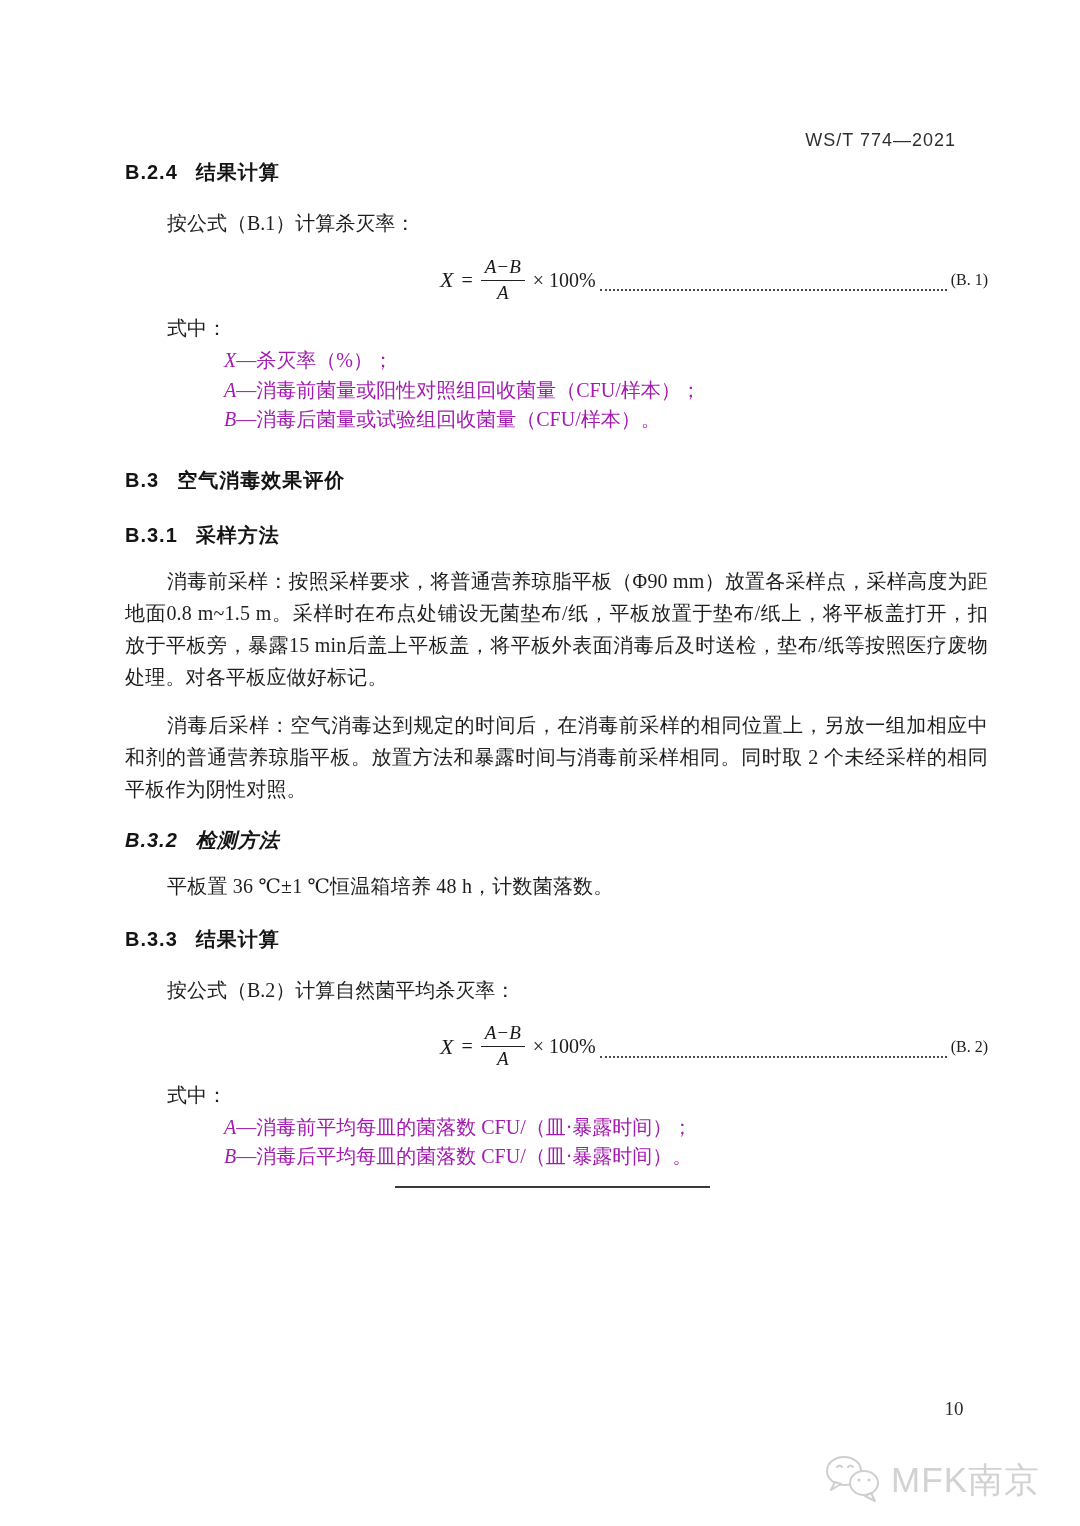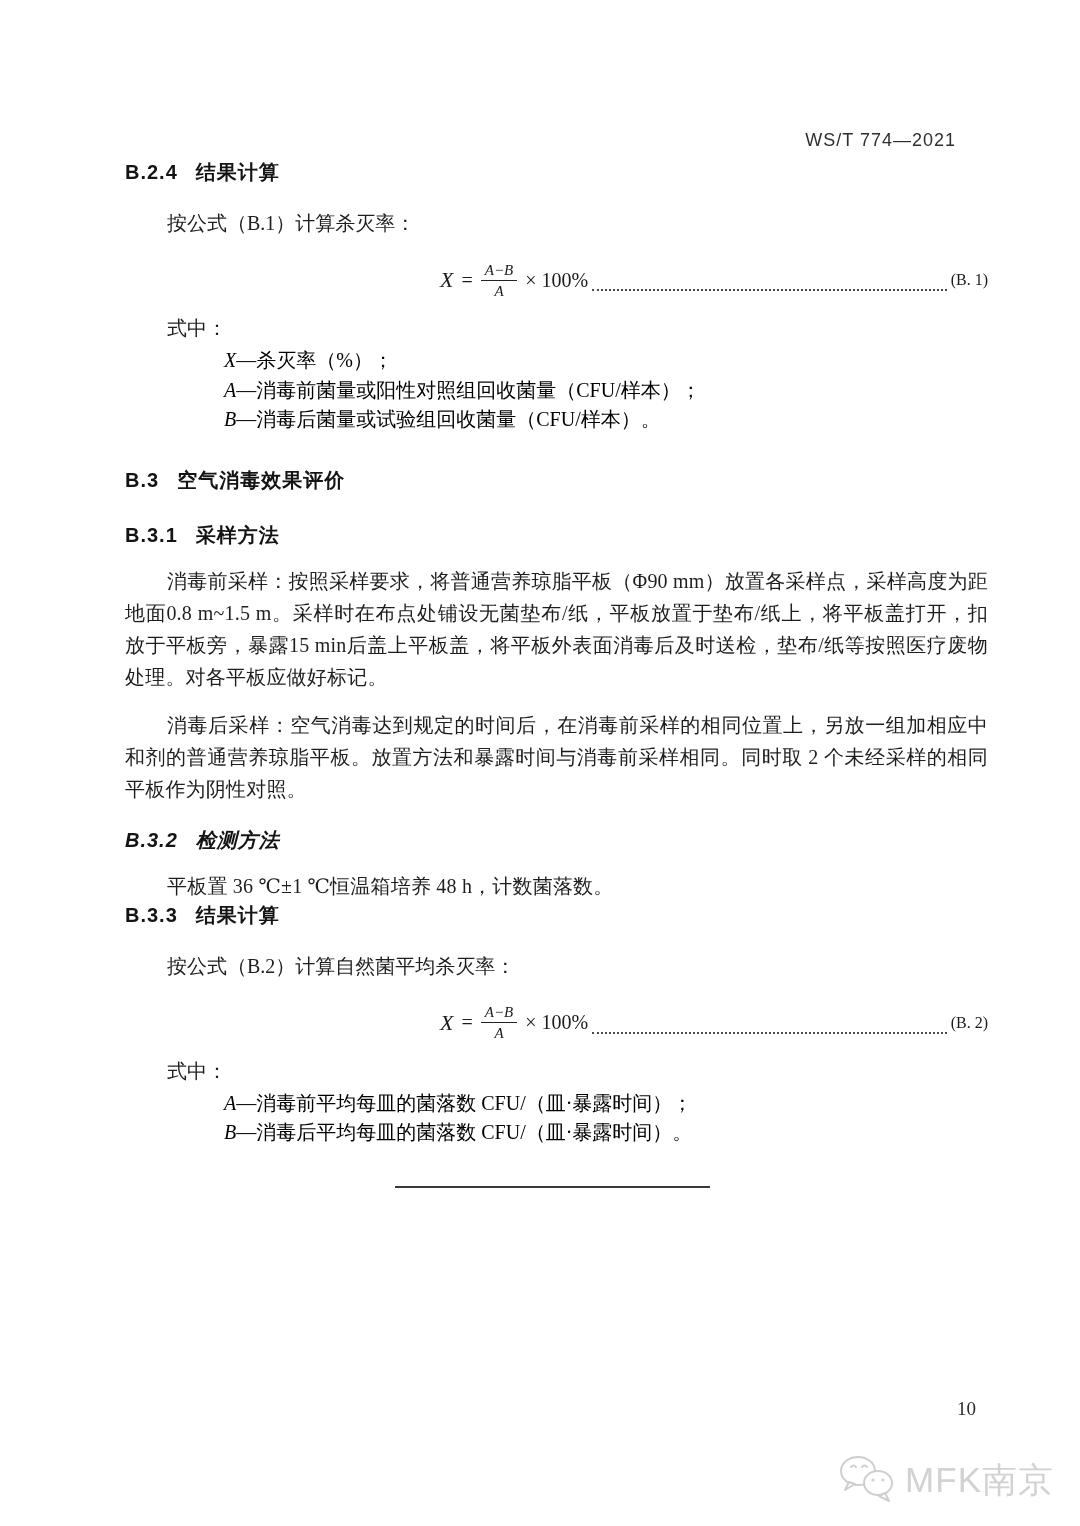--- a/index.html
+++ b/index.html
@@ -32,21 +32,21 @@
     color:#141414;
     display:flex;
     align-items:baseline;
   }
   .heading .h-no{letter-spacing:1px;}
   .heading .h-title{margin-left:18px;letter-spacing:1px;}
   .h-b24{margin-top:8px;}
   .h-b3{margin-top:32px;}
   .h-b31{margin-top:28px;}
   .h-b32{margin-top:22px;font-style:italic;}
-  .h-b33{}
+  .h-b33{margin-top:24px;}
   .intro{
     margin-top:24px;
     padding-left:42px;
     font-size:20px;
     color:#1e1e1e;
   }
   .para{
     margin-top:16px;
     font-size:20px;
     line-height:32px;
@@ -68,21 +68,21 @@
     font-style:italic;
     font-size:22px;
     font-family:"Liberation Serif","DejaVu Serif",serif;
   }
   .f-eq{margin:0 8px;font-size:20px;}
   .fraction{
     display:inline-flex;
     flex-direction:column;
     align-items:center;
     font-style:italic;
-    font-size:15px;
+    font-size:19px;
     line-height:1.2;
   }
   .fraction .num{
     border-bottom:1.5px solid #222;
     padding:0 4px 1px 4px;
   }
   .fraction .den{padding-top:1px;}
   .f-mult{margin-left:8px;font-size:20px;white-space:nowrap;}
   .leader{
     flex:1;
@@ -95,41 +95,41 @@
   .where{
     margin-top:10px;
     padding-left:42px;
     font-size:20px;
     color:#1e1e1e;
   }
   .def-row{
     padding-left:99px;
     font-size:20px;
     line-height:29.5px;
-    color:#000000;
+    color:#a21caf;
   }
   .def-row .f-var{font-size:20px;}
   .defs{margin-top:4px;}
   .end-rule{
     position:absolute;
     left:395px;top:1186px;
     width:315px;height:0;
     border-top:2px solid #3a3a3a;
   }
   .page-number{
     position:absolute;
     top:1398px;left:932px;
     width:44px;
-    text-align:right;
+    text-align:center;
     font-size:19px;
     color:#2b2b2b;
   }
   .watermark{
     position:absolute;
-    top:1452px;right:26px;
+    top:1452px;right:40px;
     display:flex;
     align-items:center;
   }
   .wm-text{
     font-family:"Liberation Sans","DejaVu Sans",sans-serif;
     font-size:35px;
     color:#d2d2d2;
     letter-spacing:1px;
     margin-left:6px;
   }

